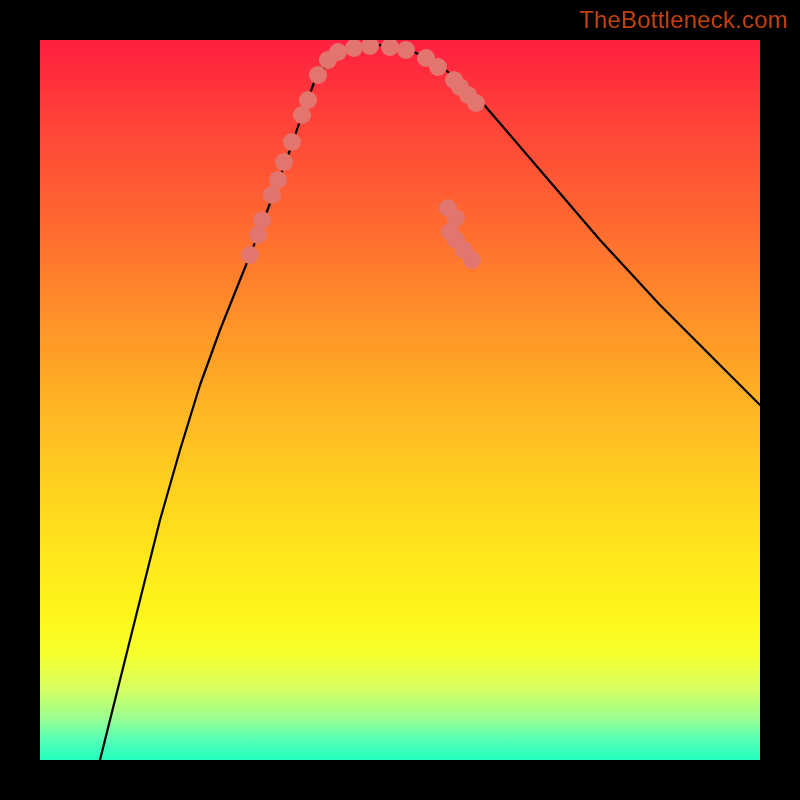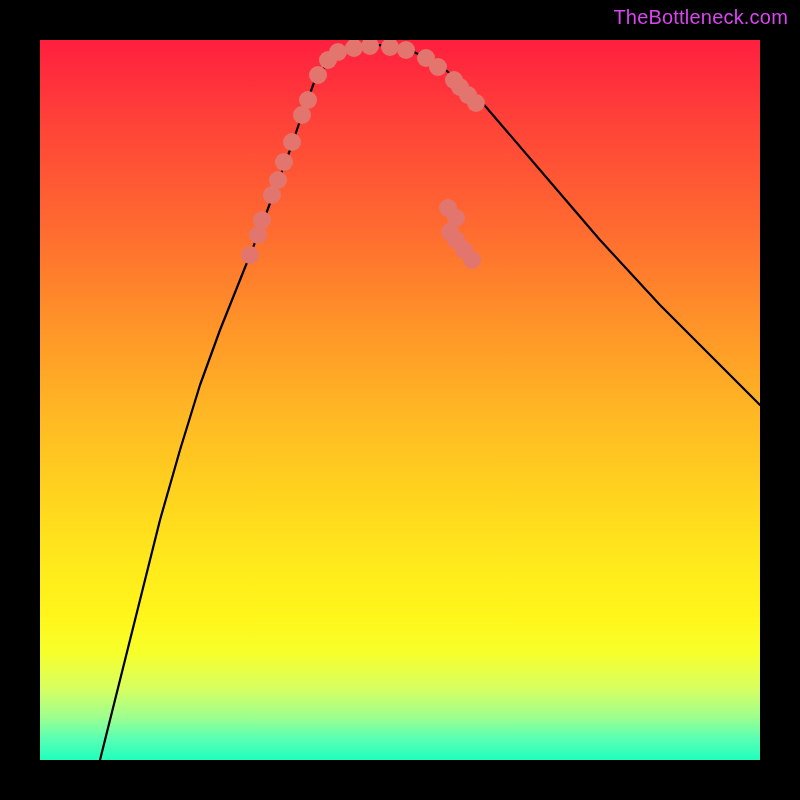--- a/index.html
+++ b/index.html
@@ -47,22 +47,22 @@
       #d8ff60 90%,
       #9eff8e 94%,
       #5affb4 97%,
       #20ffbe 100%
     );
   }
   .watermark {
     position: absolute;
     top: 6px;
     right: 12px;
-    color: #d946ef;
-    font-size: 20px;
+    color: #c2410c;
+    font-size: 24px;
     letter-spacing: 0.2px;
     font-weight: 400;
   }
   svg.curve {
     position: absolute;
     left: 0;
     top: 0;
     width: 100%;
     height: 100%;
   }

